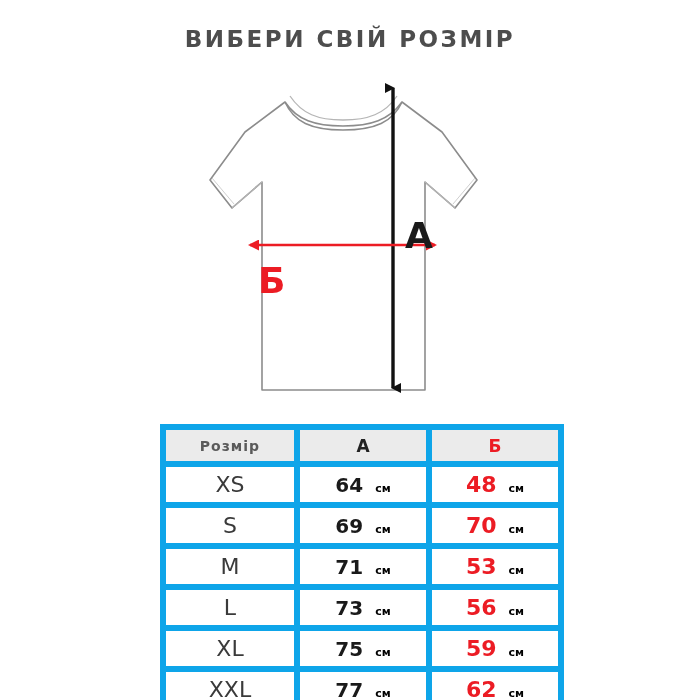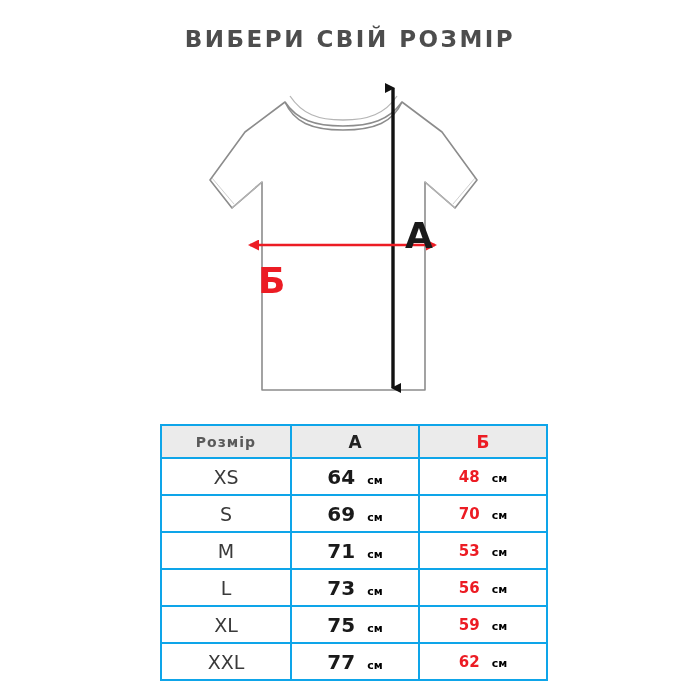--- a/index.html
+++ b/index.html
@@ -65,21 +65,21 @@
   
   .size-table {
     position: absolute;
     left: 160px;
     top: 424px;
     width: 380px;
     border-collapse: collapse;
     table-layout: fixed;
   }
   .size-table td, .size-table th {
-    border: 2px solid #0ea5e9;
+    border: 6px solid #0ea5e9;
     text-align: center;
     padding: 0;
     height: 35px;
     font-family: "DejaVu Sans", sans-serif;
   }
   .size-table thead th {
     background: #ebebeb;
     font-size: 14px;
     font-weight: bold;
     color: #5a5a5a;
@@ -90,31 +90,31 @@
     color: #222;
     font-size: 17px;
     letter-spacing: 0;
   }
   .size-table thead th.col-b {
     color: #ec1c24;
     font-size: 17px;
     letter-spacing: 0;
   }
   .size-cell {
-    font-size: 19px;
+    font-size: 22px;
     color: #3a3a3a;
     font-weight: normal;
   }
   .val-a {
     font-size: 20px;
     font-weight: bold;
     color: #1a1a1a;
   }
   .val-b {
-    font-size: 15px;
+    font-size: 22px;
     font-weight: bold;
     color: #ec1c24;
   }
   .unit {
     font-size: 11px;
     font-weight: bold;
     letter-spacing: 0;
     vertical-align: baseline;
     padding-left: 12px;
   }

